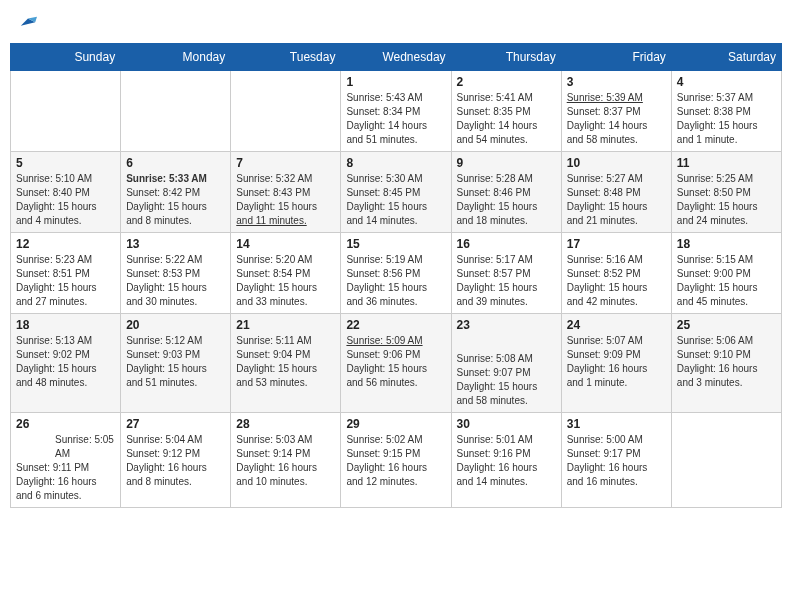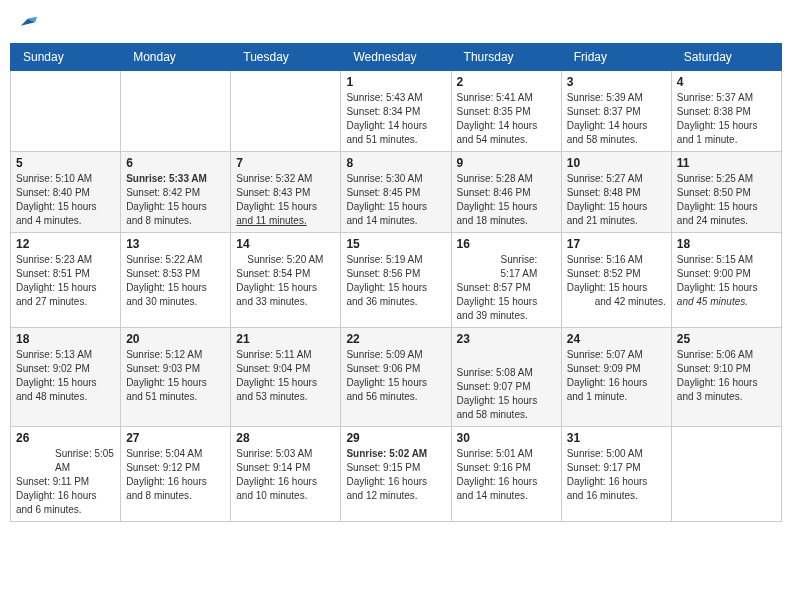--- a/index.html
+++ b/index.html
@@ -57,22 +57,22 @@
       color: #555;
     }
     .calendar {
       width: 100%;
       border-collapse: collapse;
       font-size: 11px;
     }
     .calendar th {
       background-color: #1a5fa8;
       color: white;
-      padding: 6px 12px;
-      text-align: left;
+      padding: 6px 5px;
+      text-align: right;
       font-size: 12px;
       font-weight: normal;
       border: 1px solid #1a5fa8;
     }
     .calendar td {
       border: 1px solid #ccc;
       vertical-align: top;
       padding: 4px 5px;
       width: calc(100% / 7);
       height: 80px;
@@ -159,21 +159,21 @@
           <div class="day-info">
             <span style="display: block;">Sunrise: 5:41 AM</span>
             <span style="display: block;">Sunset: 8:35 PM</span>
             <span style="display: block;">Daylight: 14 hours</span>
             <span style="display: block;">and 54 minutes.</span>
           </div>
         </td>
         <td>
           <span class="day-number">3</span>
           <div class="day-info">
-            <span style="display: block;">Sunrise: 5:39 AM</span>
+            <span style="display: block; text-decoration: underline;">Sunrise: 5:39 AM</span>
             <span style="display: block;">Sunset: 8:37 PM</span>
             <span style="display: block;">Daylight: 14 hours</span>
             <span style="display: block;">and 58 minutes.</span>
           </div>
         </td>
         <td>
           <span class="day-number">4</span>
           <div class="day-info">
             <span style="display: block;">Sunrise: 5:37 AM</span>
             <span style="display: block;">Sunset: 8:38 PM</span>
@@ -262,60 +262,60 @@
           <div class="day-info">
             <span style="display: block;">Sunrise: 5:22 AM</span>
             <span style="display: block;">Sunset: 8:53 PM</span>
             <span style="display: block;">Daylight: 15 hours</span>
             <span style="display: block;">and 30 minutes.</span>
           </div>
         </td>
         <td>
           <span class="day-number">14</span>
           <div class="day-info">
-            <span style="display: block; margin-left: 11px;">Sunrise: 5:20 AM</span>
+            <span style="display: block;">Sunrise: 5:20 AM</span>
             <span style="display: block;">Sunset: 8:54 PM</span>
             <span style="display: block;">Daylight: 15 hours</span>
             <span style="display: block;">and 33 minutes.</span>
           </div>
         </td>
         <td>
           <span class="day-number">15</span>
           <div class="day-info">
             <span style="display: block;">Sunrise: 5:19 AM</span>
             <span style="display: block;">Sunset: 8:56 PM</span>
             <span style="display: block;">Daylight: 15 hours</span>
             <span style="display: block;">and 36 minutes.</span>
           </div>
         </td>
         <td>
           <span class="day-number">16</span>
           <div class="day-info">
-            <span style="display: block; margin-left: 44px;">Sunrise: 5:17 AM</span>
+            <span style="display: block;">Sunrise: 5:17 AM</span>
             <span style="display: block;">Sunset: 8:57 PM</span>
             <span style="display: block;">Daylight: 15 hours</span>
             <span style="display: block;">and 39 minutes.</span>
           </div>
         </td>
         <td>
           <span class="day-number">17</span>
           <div class="day-info">
             <span style="display: block;">Sunrise: 5:16 AM</span>
             <span style="display: block;">Sunset: 8:52 PM</span>
             <span style="display: block;">Daylight: 15 hours</span>
-            <span style="display: block; text-align: right;">and 42 minutes.</span>
+            <span style="display: block;">and 42 minutes.</span>
           </div>
         </td>
         <td>
           <span class="day-number">18</span>
           <div class="day-info">
             <span style="display: block;">Sunrise: 5:15 AM</span>
             <span style="display: block;">Sunset: 9:00 PM</span>
             <span style="display: block;">Daylight: 15 hours</span>
-            <span style="display: block; font-style: italic;">and 45 minutes.</span>
+            <span style="display: block;">and 45 minutes.</span>
           </div>
         </td>
       </tr>
       <tr class="row-even">
         <td>
           <span class="day-number">18</span>
           <div class="day-info">
             <span style="display: block;">Sunrise: 5:13 AM</span>
             <span style="display: block;">Sunset: 9:02 PM</span>
             <span style="display: block;">Daylight: 15 hours</span>
@@ -336,21 +336,21 @@
           <div class="day-info">
             <span style="display: block;">Sunrise: 5:11 AM</span>
             <span style="display: block;">Sunset: 9:04 PM</span>
             <span style="display: block;">Daylight: 15 hours</span>
             <span style="display: block;">and 53 minutes.</span>
           </div>
         </td>
         <td>
           <span class="day-number">22</span>
           <div class="day-info">
-            <span style="display: block;">Sunrise: 5:09 AM</span>
+            <span style="display: block; text-decoration: underline;">Sunrise: 5:09 AM</span>
             <span style="display: block;">Sunset: 9:06 PM</span>
             <span style="display: block;">Daylight: 15 hours</span>
             <span style="display: block;">and 56 minutes.</span>
           </div>
         </td>
         <td>
           <span class="day-number">23</span>
           <div class="day-info">
             <span style="display: block; margin-top: 20px;">Sunrise: 5:08 AM</span>
             <span style="display: block;">Sunset: 9:07 PM</span>
@@ -401,21 +401,21 @@
           <div class="day-info">
             <span style="display: block;">Sunrise: 5:03 AM</span>
             <span style="display: block;">Sunset: 9:14 PM</span>
             <span style="display: block;">Daylight: 16 hours</span>
             <span style="display: block;">and 10 minutes.</span>
           </div>
         </td>
         <td>
           <span class="day-number">29</span>
           <div class="day-info">
-            <span style="display: block; font-weight: bold;">Sunrise: 5:02 AM</span>
+            <span style="display: block;">Sunrise: 5:02 AM</span>
             <span style="display: block;">Sunset: 9:15 PM</span>
             <span style="display: block;">Daylight: 16 hours</span>
             <span style="display: block;">and 12 minutes.</span>
           </div>
         </td>
         <td>
           <span class="day-number">30</span>
           <div class="day-info">
             <span style="display: block;">Sunrise: 5:01 AM</span>
             <span style="display: block;">Sunset: 9:16 PM</span>

